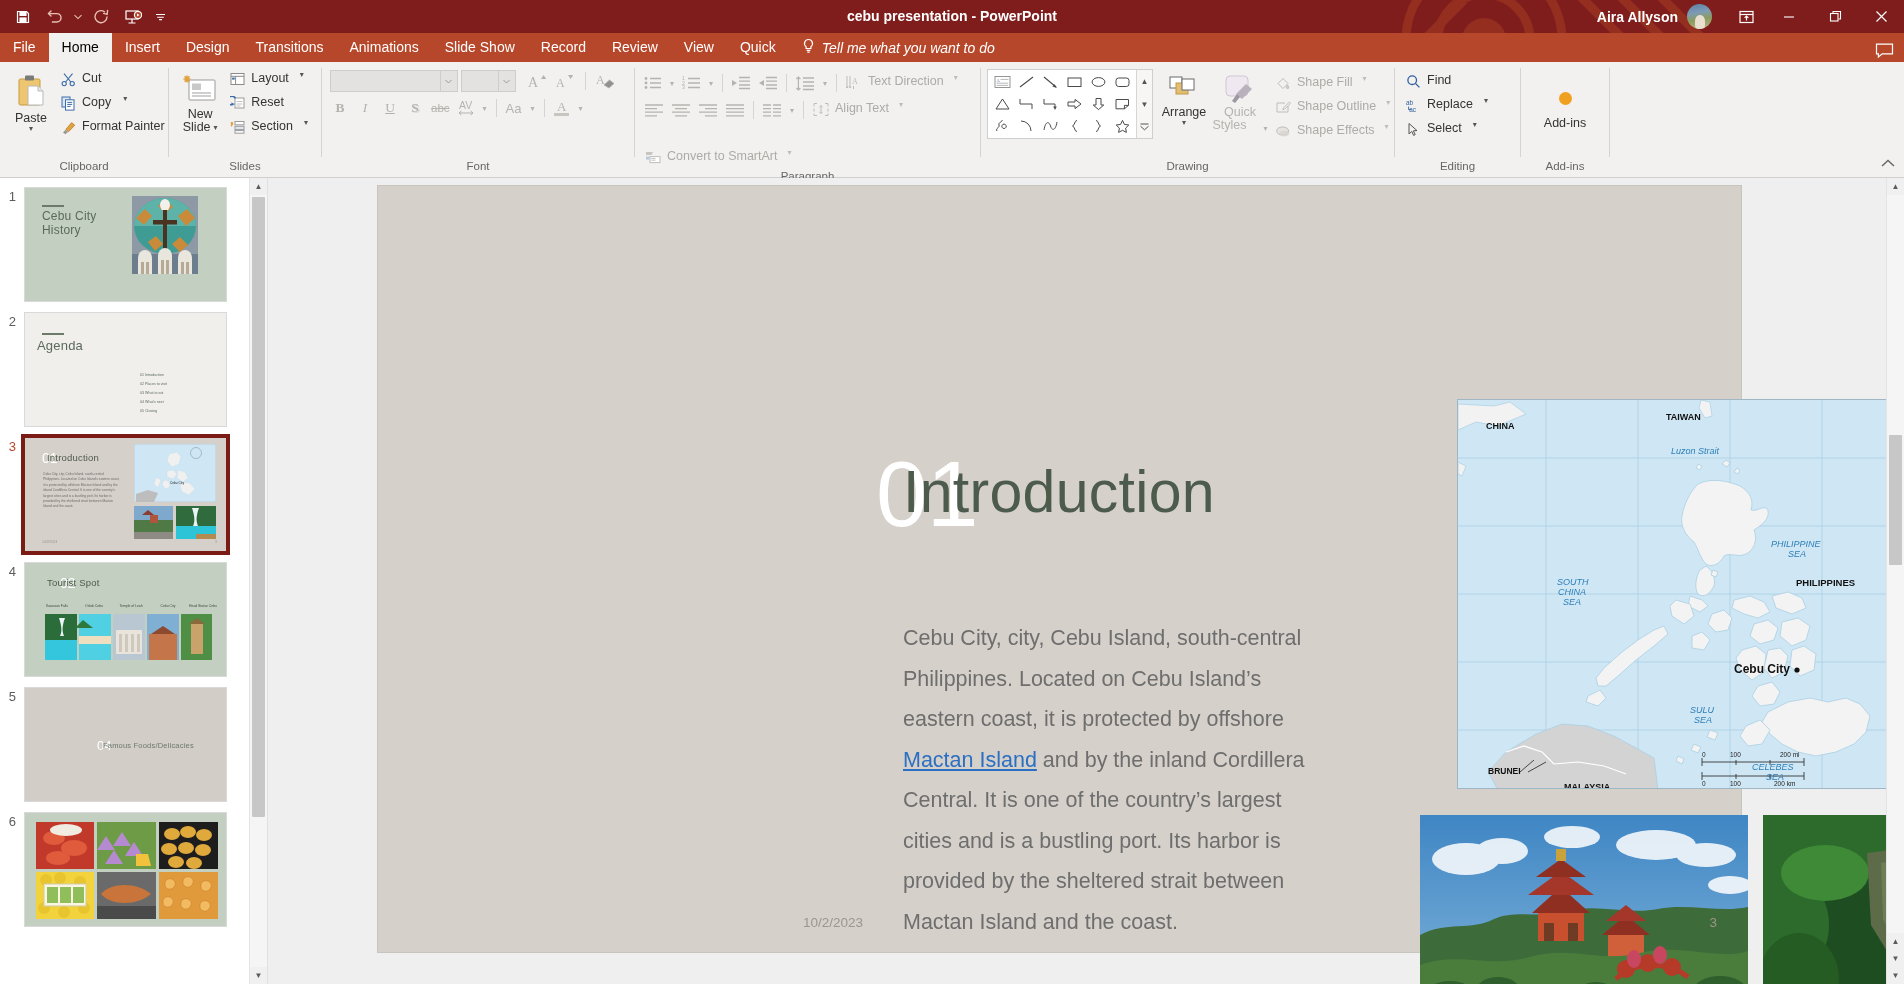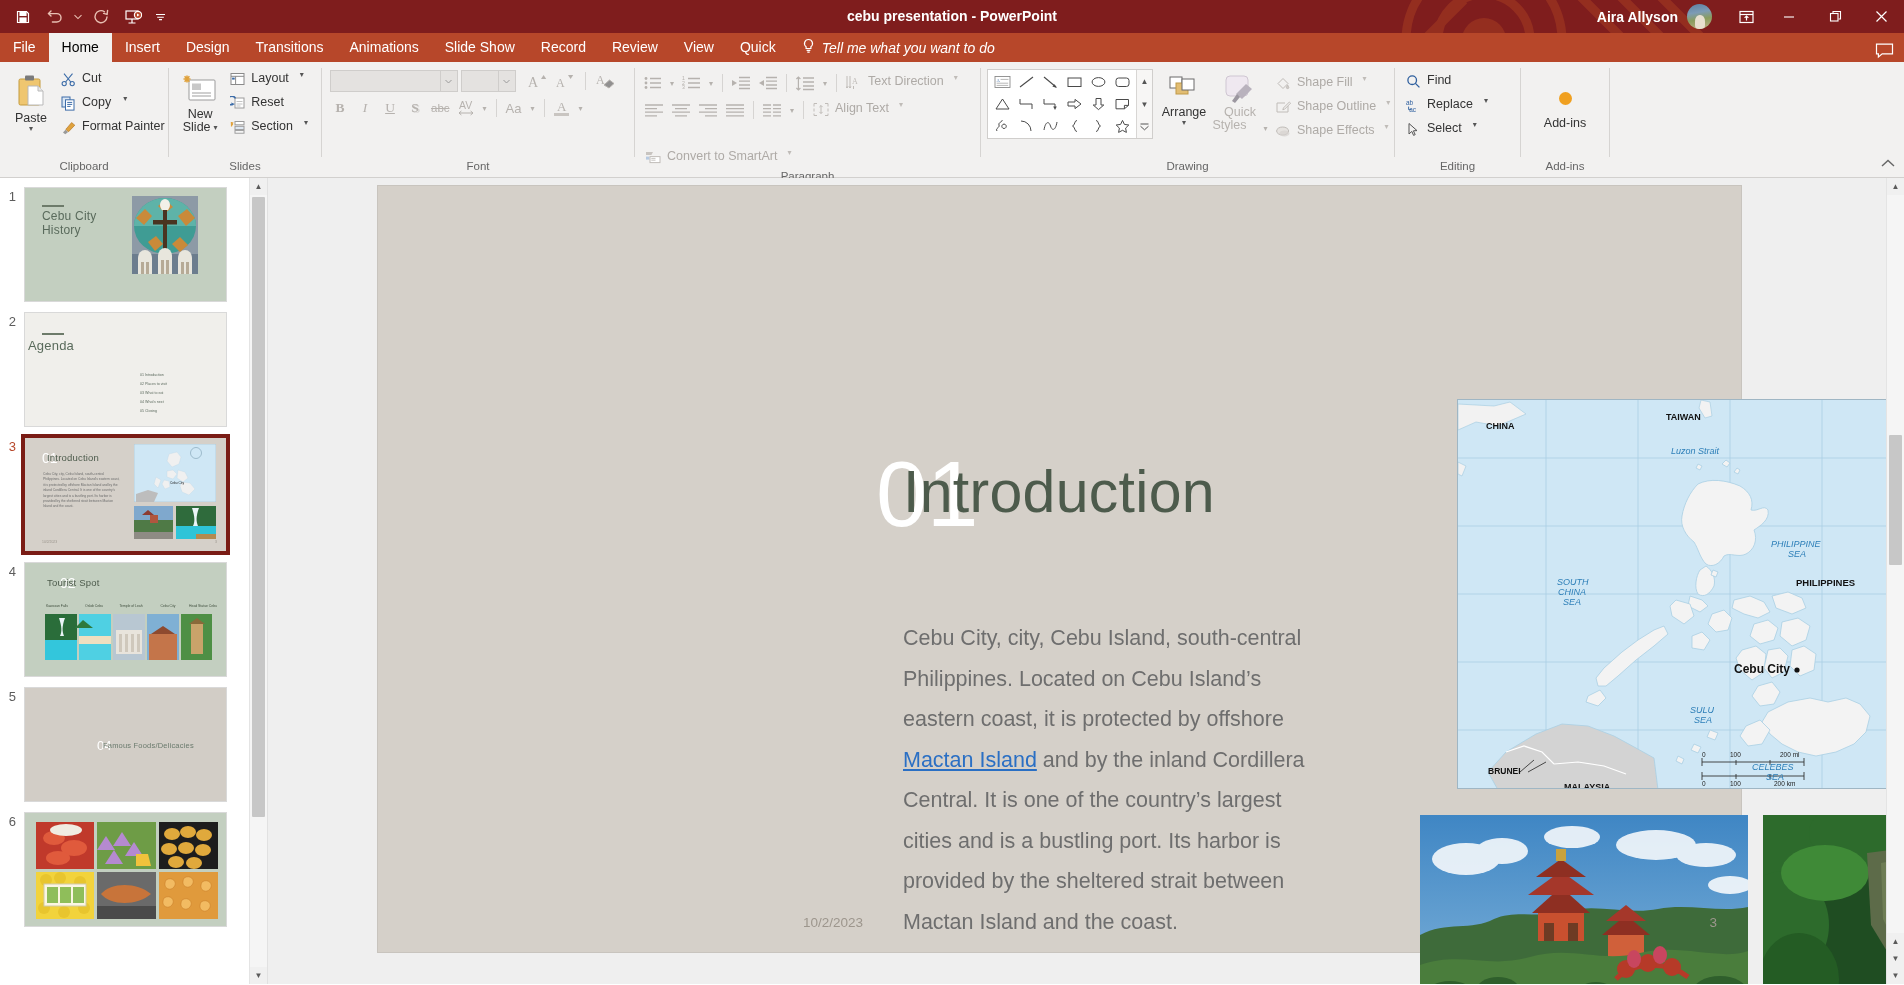--- a/index.html
+++ b/index.html
@@ -908,21 +908,21 @@
                 <rect x="54" y="66" width="3" height="12"></rect>
               </g>
           </svg>
         </div>
       </div>
 
       <div class="thumb-row">
         <div class="thumb-num">2</div>
         <div class="thumb" style="background:#f0efeb">
           <div class="t-rule" style="left:17px;top:20px"></div>
-          <div class="t-title" style="left:3px;top:25px;font-size:13px;color:#5a6b5c">Agenda</div>
+          <div class="t-title" style="left:12px;top:25px;font-size:13px;color:#5a6b5c">Agenda</div>
           <div class="t-agenda-item" style="left:115px;top:60px">01 Introduction</div>
           <div class="t-agenda-item" style="left:115px;top:69px">02 Places to visit</div>
           <div class="t-agenda-item" style="left:115px;top:78px">03 What to eat</div>
           <div class="t-agenda-item" style="left:115px;top:87px">04 What's next</div>
           <div class="t-agenda-item" style="left:115px;top:96px">05 Closing</div>
         </div>
       </div>
 
       <div class="thumb-row">
         <div class="thumb-num sel">3</div>

